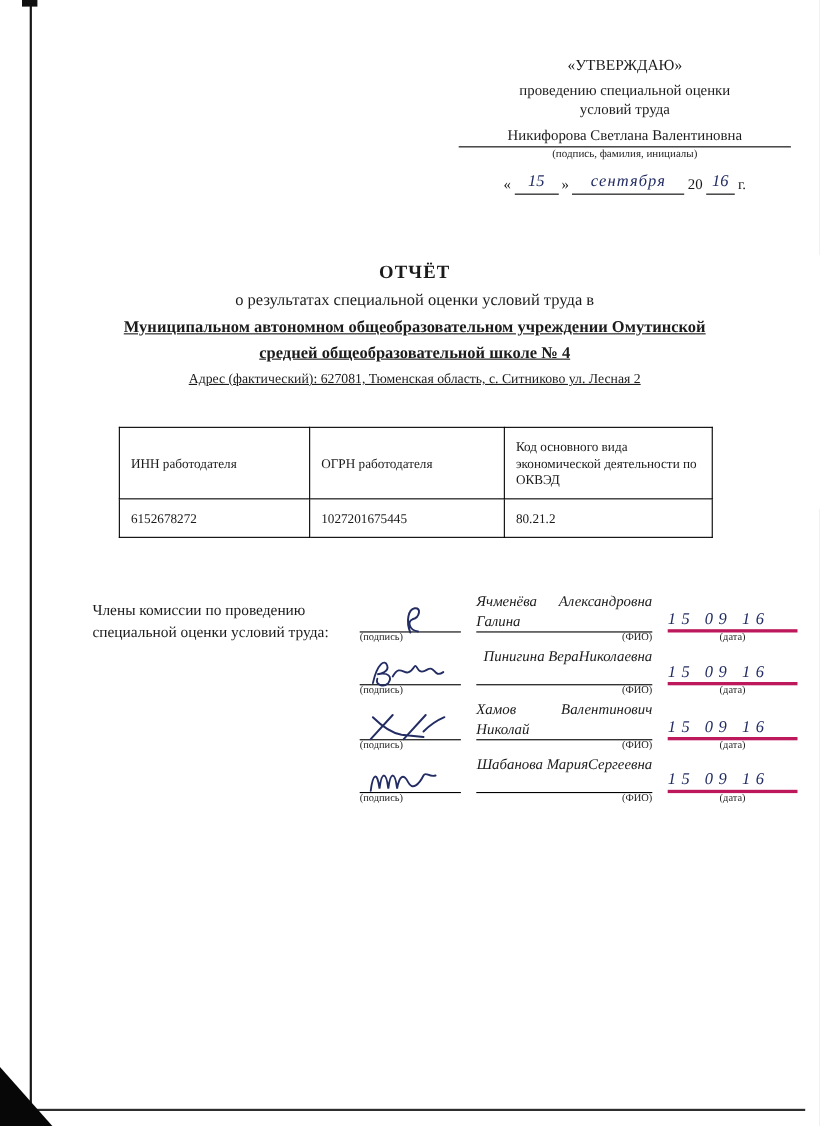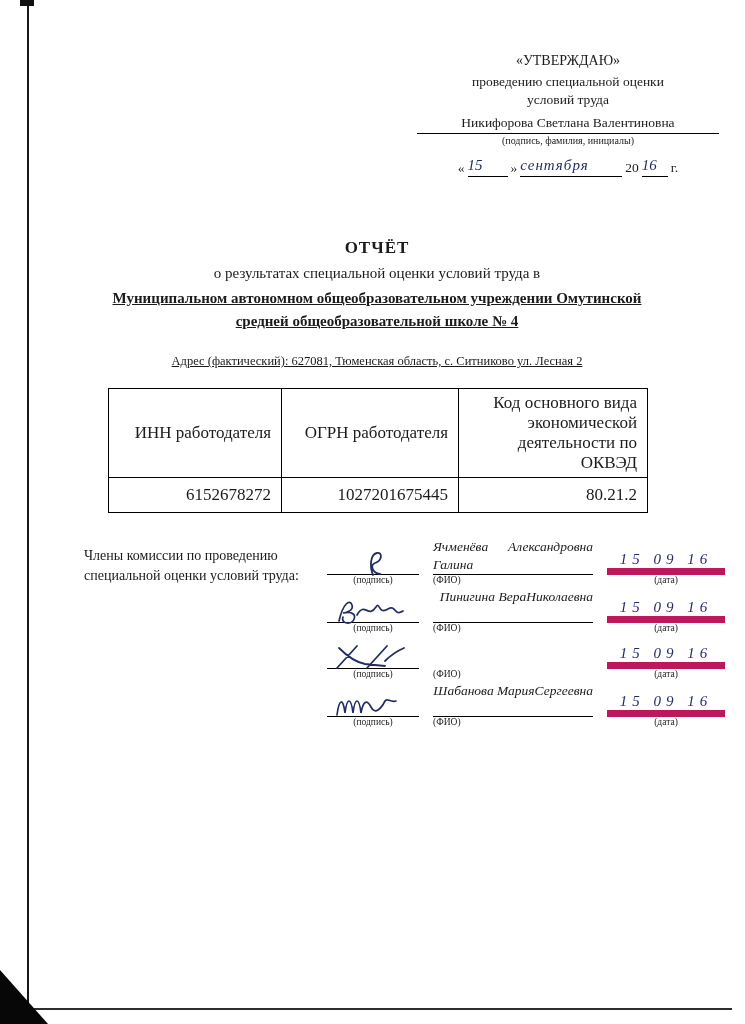--- a/index.html
+++ b/index.html
@@ -18,56 +18,56 @@
   .artifact-bottom{position:absolute;left:30px;bottom:14px;width:702px;height:2px;background:#2e2e2e;}
   .artifact-corner{position:absolute;left:0;bottom:0;width:0;height:0;
     border-left:48px solid #070707;border-top:54px solid transparent;}
 
   
   .approval{position:absolute;top:52px;right:26px;width:302px;text-align:center;font-size:13.5px;line-height:1.32;}
   .approve-quote{font-size:14px;margin-bottom:3px;}
   .approve-name{margin-top:5px;border-bottom:1px solid #000;padding-bottom:1px;white-space:nowrap;}
   .caption{font-size:10px;color:#222;}
   .approve-date{margin-top:9px;font-size:13.5px;display:flex;justify-content:center;align-items:flex-end;gap:3px;}
-  .underfill{border-bottom:1px solid #000;text-align:left;display:inline-block;}
+  .underfill{border-bottom:1px solid #000;text-align:center;display:inline-block;}
   .hw{font-style:italic;color:#232d63;}
   .day-slot{width:40px;font-size:15px;}
   .month-slot{width:102px;font-size:15px;letter-spacing:1px;}
   .year-slot{width:26px;font-size:15px;}
 
   
   .title-block{position:absolute;top:238px;left:38px;width:678px;text-align:center;}
   .report-title{font-size:17px;font-weight:bold;letter-spacing:1px;margin:0 0 7px 0;}
   .subtitle{font-size:15px;margin-bottom:5px;}
   .org-line{font-size:15px;font-weight:bold;text-decoration:underline;line-height:1.5;}
   .addr-line{font-size:12.5px;text-decoration:underline;margin-top:4px;}
-  .addr-first{margin-top:22px;}
+  .addr-first{margin-top:5px;}
 
   
   .info-table{position:absolute;top:388px;left:108px;border-collapse:collapse;}
-  .info-table th,.info-table td{border:1px solid #000;font-weight:normal;font-size:17px;text-align:right;vertical-align:middle;padding:4px 10px;}
+  .info-table th,.info-table td{border:1px solid #000;font-weight:normal;font-size:12px;text-align:left;vertical-align:middle;padding:4px 10px;}
   .col1{width:152px;}
   .col2{width:156px;}
   .col3{width:168px;}
   .hdr-row th{height:56px;}
   .val-row td{height:26px;}
 
   
   .commission{position:absolute;top:538px;left:70px;width:648px;display:flex;margin-left:14px;}
   .comm-label{width:243px;font-size:14px;line-height:1.4;padding-top:8px;}
   .members{flex:1;}
   .member-row{display:flex;align-items:flex-end;gap:14px;margin-bottom:3px;}
-  .sig-col{width:92px;text-align:center;}
+  .sig-col{width:92px;}
   .sig-box{position:relative;height:30px;border-bottom:1px solid #000;}
   .sig-box svg{position:absolute;left:0;bottom:-5px;}
   .name-col{width:160px;}
   .name-text{border-bottom:1px solid #000;font-style:italic;font-size:13.5px;line-height:1.3;min-height:33px;display:flex;flex-direction:row;justify-content:flex-end;padding-bottom:1px;text-align:left;}
-  .name-col .caption{text-align:left;}
+  .name-col .caption{text-align:right;}
   .date-col{width:118px;text-align:center;}
-  .date-box{border-bottom:7px solid #be185d;height:26px;display:flex;align-items:flex-end;justify-content:center;}
+  .date-box{border-bottom:3px solid #be185d;height:26px;display:flex;align-items:flex-end;}
   .hw-date{font-style:italic;color:#232d63;font-size:15px;letter-spacing:5px;white-space:nowrap;}
   .cap-row{font-size:9.5px;color:#222;}
 </style>
 </head>
 <body>
 
 <div class="page">
 
   <div class="artifact-left"></div>
   <div class="artifact-top"></div>
@@ -173,20 +173,24 @@
       <div class="member-row">
         <div class="sig-col">
           <div class="sig-box">
             <svg width="92" height="32" viewBox="0 0 92 32">
               <path d="M10 27 L30 5 M12 7 C 20 15 28 21 38 23 L58 25 M40 27 L60 5 M58 20 C 64 14 70 10 77 7" stroke="#232d63" stroke-width="1.8" fill="none" stroke-linecap="round"></path>
             </svg>
           </div>
           <div class="caption cap-row">(подпись)</div>
         </div>
         <div class="name-col">
+          <div class="name-text">
+            <div>Хамов Николай</div>
+            <div>Валентинович</div>
+          </div>
           <div class="caption cap-row">(ФИО)</div>
         </div>
         <div class="date-col">
           <div class="date-box">
             <span class="hw-date">15 09 16</span>
           </div>
           <div class="caption cap-row">(дата)</div>
         </div>
       </div>
 

